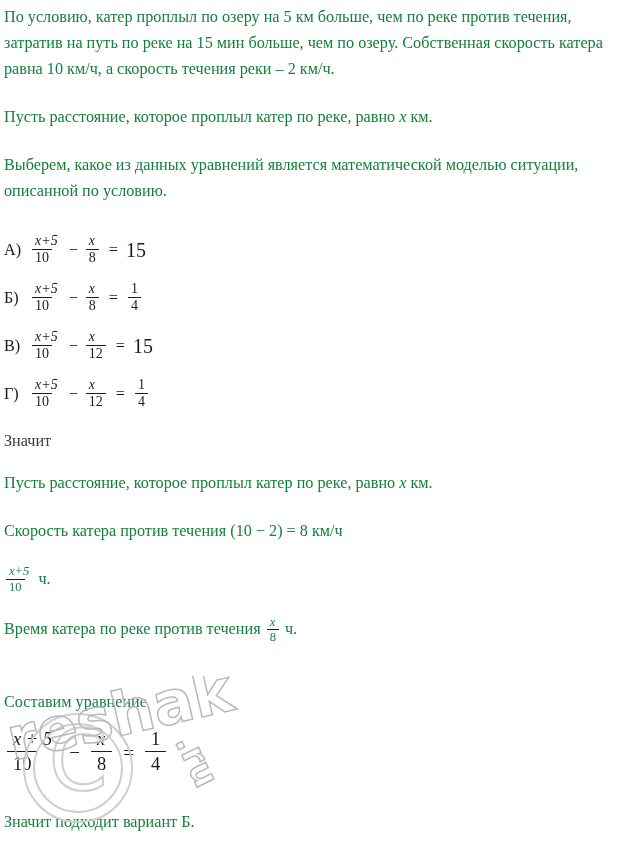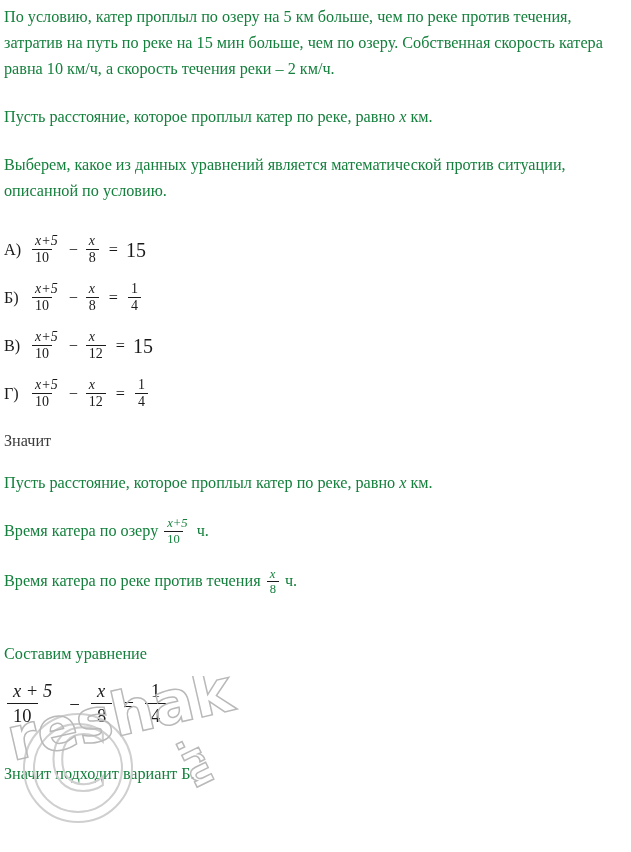--- a/index.html
+++ b/index.html
@@ -179,21 +179,21 @@
   </div>
 
   <div class="content-layer">
 
     <p class="para spaced">По условию, катер проплыл по озеру на 5 км больше, чем по реке против течения, затратив на путь по реке на 15 мин больше, чем по озеру. Собственная скорость катера равна 10 км/ч, а скорость течения реки – 2 км/ч.</p>
 
     <p class="para spaced">
       <span>Пусть расстояние, которое проплыл катер по реке, равно </span><span class="var">x</span><span> км.</span>
     </p>
 
-    <p class="para spaced">Выберем, какое из данных уравнений является математической против ситуации, описанной по условию.</p>
+    <p class="para spaced">Выберем, какое из данных уравнений является математической моделью ситуации, описанной по условию.</p>
 
     <div class="options">
 
       <div class="option-row">
         <span class="option-label">А)</span>
         <span class="option-math">
           <span class="frac big-frac">
             <span class="num">x+5</span>
             <span class="den">10</span>
           </span>
@@ -266,23 +266,26 @@
 
     </div>
 
     <p class="heading">Значит</p>
 
     <p class="para spaced">
       <span>Пусть расстояние, которое проплыл катер по реке, равно </span><span class="var">x</span><span> км.</span>
     </p>
 
 
-
     <p class="para spaced">
-      <span>Время катера по озеру </span><span class="frac sm">
+      <span>Скорость катера против течения </span><span>(10 − 2) = 8</span><span> км/ч</span>
+    </p>
+
+    <p class="para spaced">
+      <span class="frac sm">
           <span class="num">x+5</span>
           <span class="den">10</span>
         </span><span> ч.</span>
     </p>
 
     <p class="para spaced-lg">
       <span>Время катера по реке против течения </span><span class="frac sm">
           <span class="num">x</span>
           <span class="den">8</span>
         </span><span> ч.</span>

